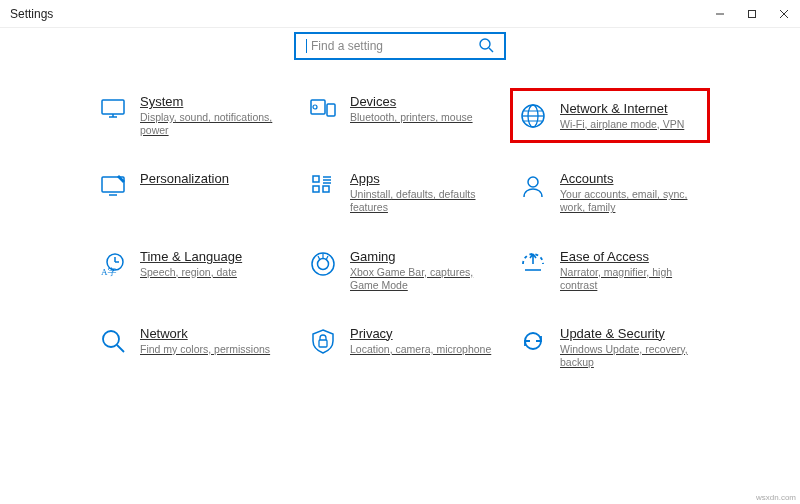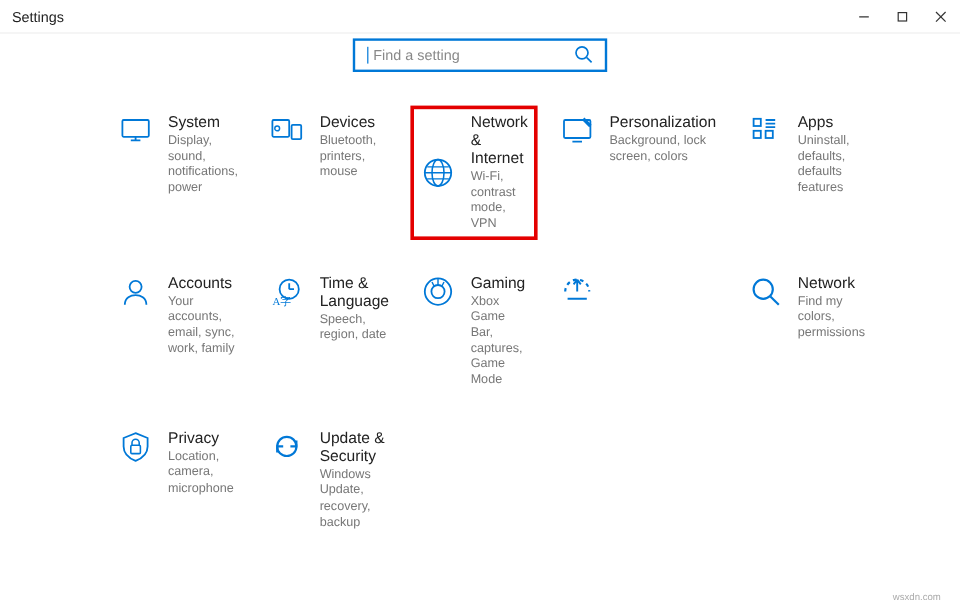--- a/index.html
+++ b/index.html
@@ -54,23 +54,24 @@
     }
     .search-placeholder {
       color: #888;
       font-size: 12px;
       flex: 1;
     }
     .search-icon { color: #0078d7; }
     .categories {
       padding: 0 90px;
       display: grid;
-      grid-template-columns: repeat(5, 1fr);
+      grid-template-columns: repeat(3, 1fr);
       column-gap: 10px;
       row-gap: 22px;
+      text-decoration: underline;
     }
     .category {
       display: flex;
       align-items: flex-start;
       gap: 12px;
       padding: 6px 8px;
     }
     .category.highlighted {
       border: 3px solid #e40000;
       padding: 3px 5px;
@@ -84,21 +85,21 @@
       display: flex;
       align-items: center;
       justify-content: center;
     }
     .cat-icon svg { width: 28px; height: 28px; display: block; }
     .cat-text { display: flex; flex-direction: column; gap: 2px; }
     .cat-title { font-size: 13px; color: #222; }
     .cat-desc { font-size: 10.5px; color: #777; line-height: 1.25; max-width: 150px; }
     .watermark {
       position: absolute;
-      right: 16px;
+      right: 4px;
       bottom: 2px;
       font-size: 8px;
       color: #aaa;
     }
   </style>
 </head>
 <body>
 
 <svg width="0" height="0" style="position:absolute">
   <defs>
@@ -236,32 +237,31 @@
       </div>
     </div>
     <div class="category highlighted">
       <div class="cat-icon">
         <svg viewBox="0 0 28 28">
           <use href="#ic-network"></use>
         </svg>
       </div>
       <div class="cat-text">
         <div class="cat-title">Network &amp; Internet</div>
-        <div class="cat-desc">Wi-Fi, contrast mode, VPN</div>
+        <div class="cat-desc">Wi-Fi, airplane mode, VPN</div>
       </div>
     </div>
     <div class="category">
       <div class="cat-icon">
         <svg viewBox="0 0 28 28">
           <use href="#ic-personal"></use>
         </svg>
       </div>
       <div class="cat-text">
         <div class="cat-title">Personalization</div>
-        <div class="cat-desc">Background, lock screen, colors</div>
       </div>
     </div>
     <div class="category">
       <div class="cat-icon">
         <svg viewBox="0 0 28 28">
           <use href="#ic-apps"></use>
         </svg>
       </div>
       <div class="cat-text">
         <div class="cat-title">Apps</div>
@@ -300,20 +300,24 @@
         <div class="cat-title">Gaming</div>
         <div class="cat-desc">Xbox Game Bar, captures, Game Mode</div>
       </div>
     </div>
     <div class="category">
       <div class="cat-icon">
         <svg viewBox="0 0 28 28">
           <use href="#ic-ease"></use>
         </svg>
       </div>
+      <div class="cat-text">
+        <div class="cat-title">Ease of Access</div>
+        <div class="cat-desc">Narrator, magnifier, high contrast</div>
+      </div>
     </div>
     <div class="category">
       <div class="cat-icon">
         <svg viewBox="0 0 28 28">
           <use href="#ic-search"></use>
         </svg>
       </div>
       <div class="cat-text">
         <div class="cat-title">Network</div>
         <div class="cat-desc">Find my colors, permissions</div>

